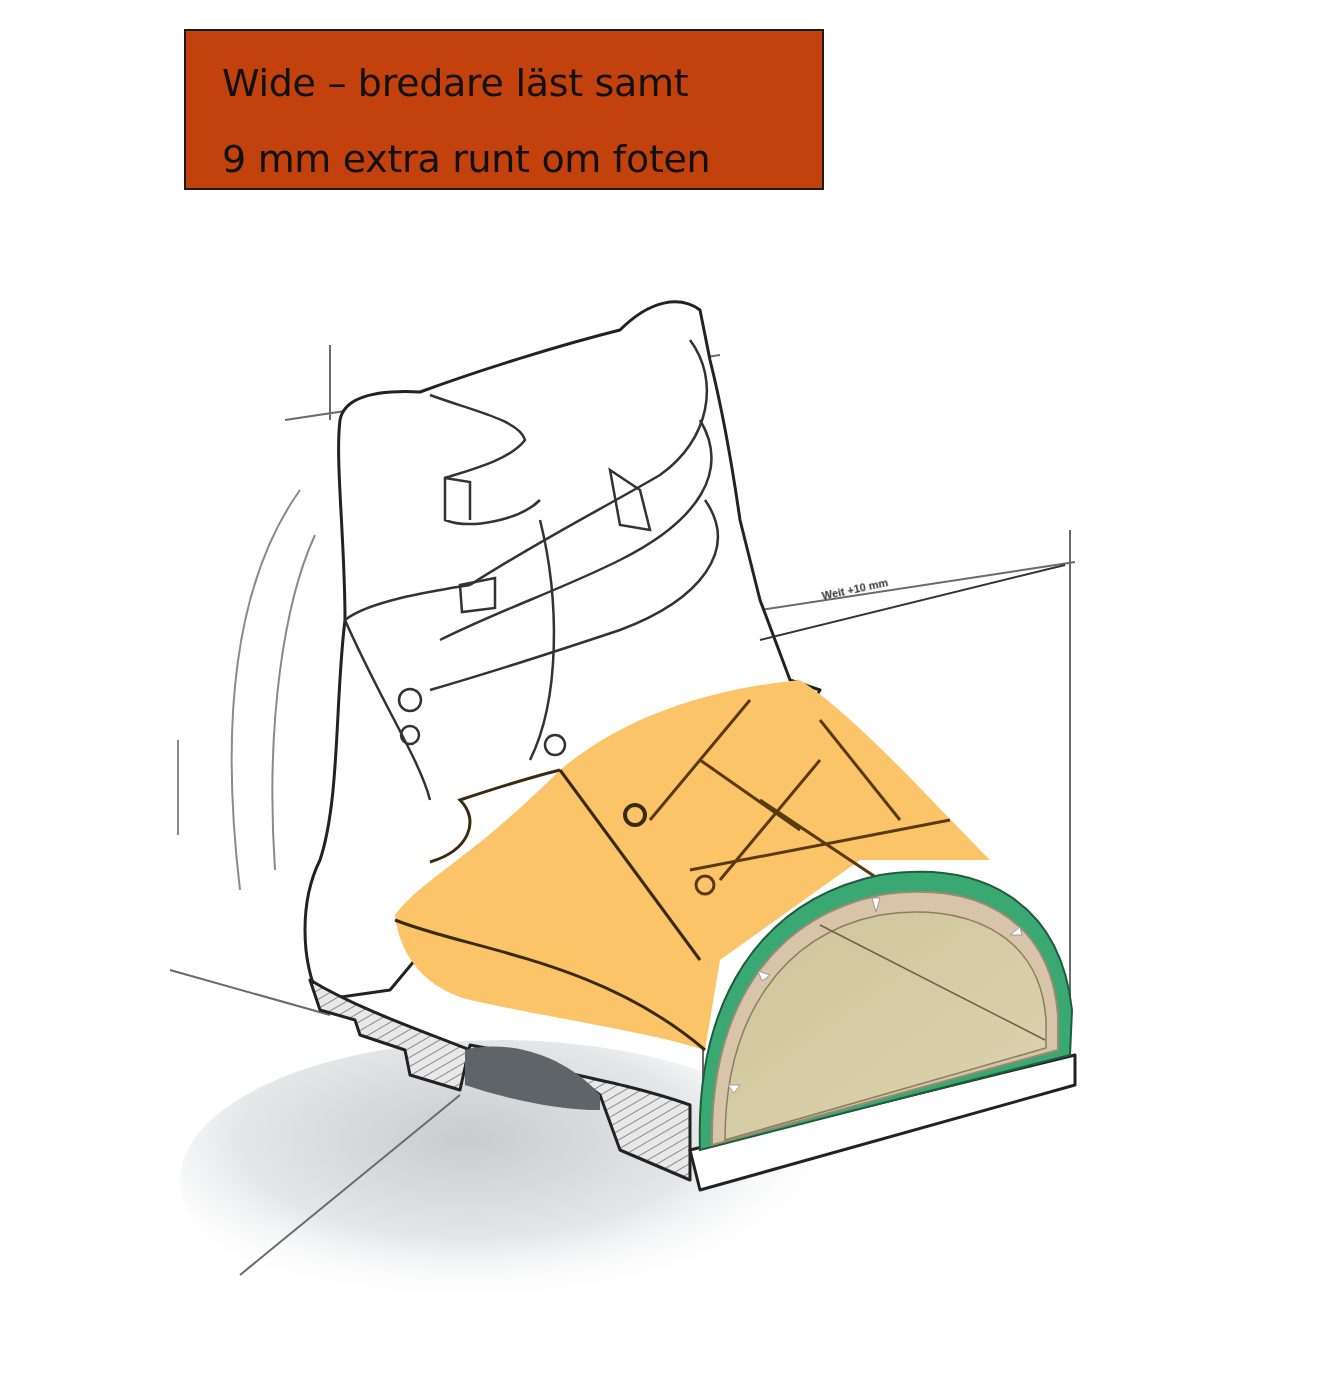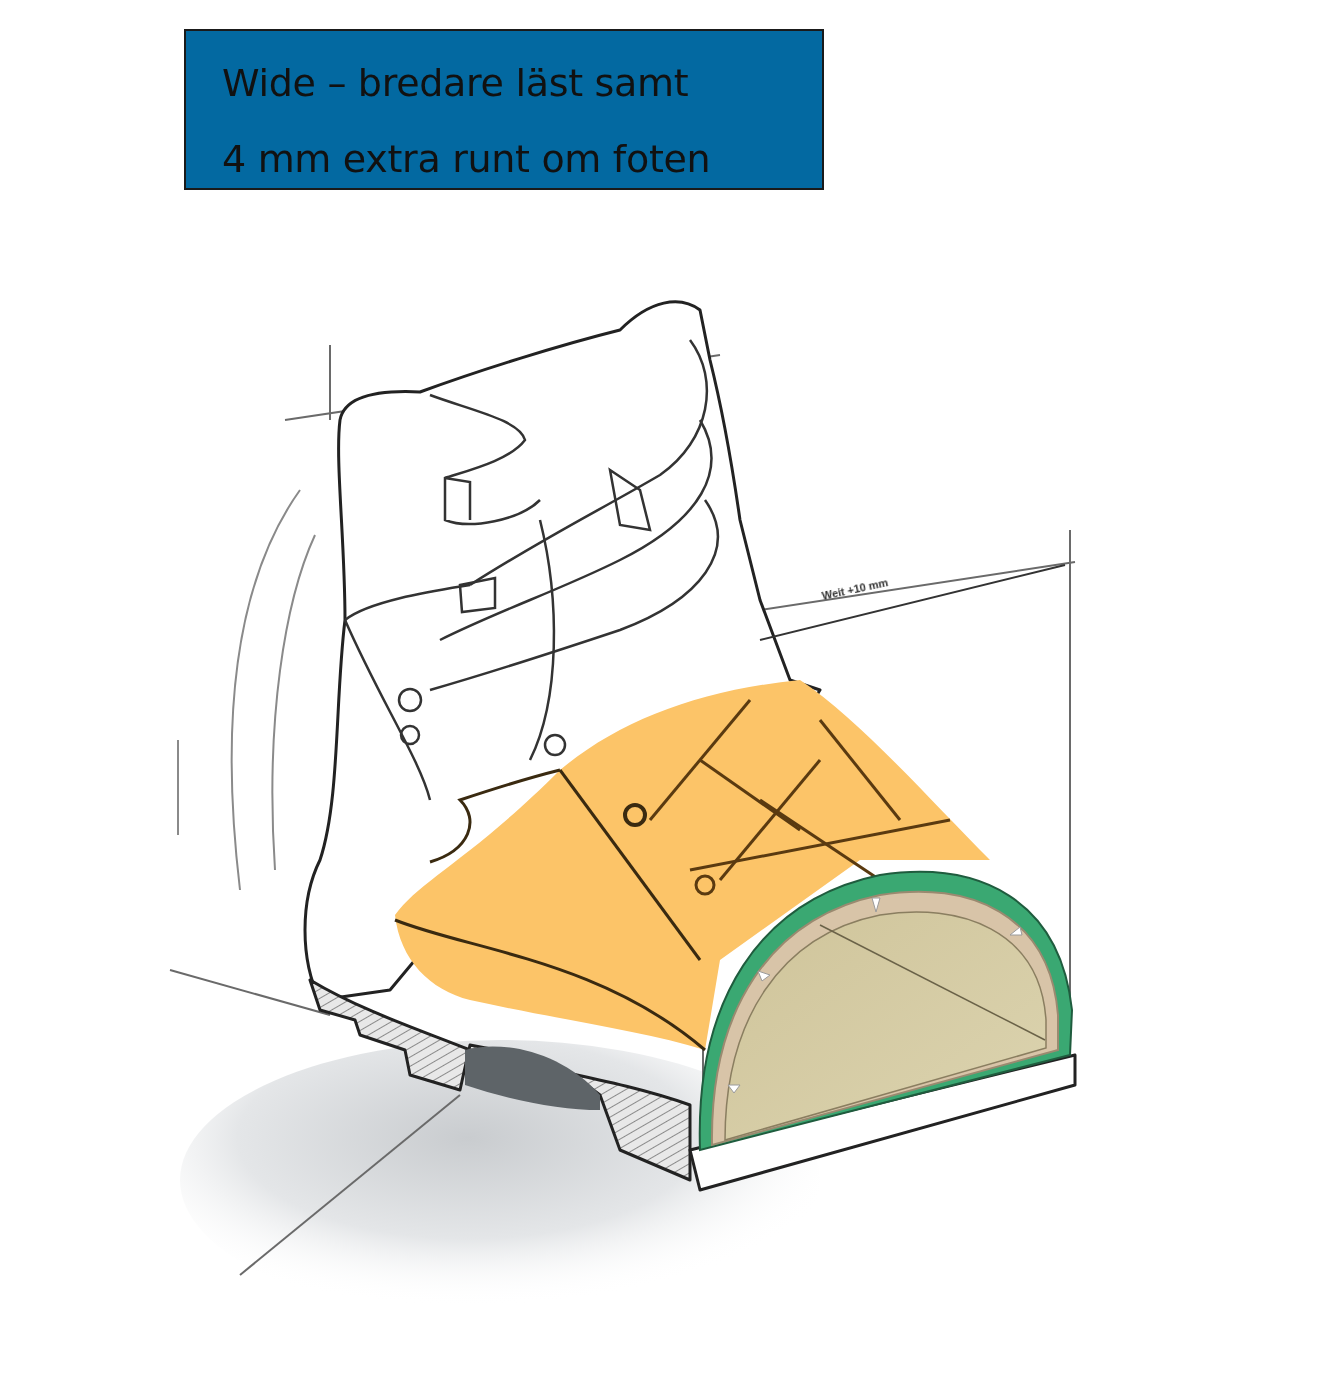--- a/index.html
+++ b/index.html
@@ -1,39 +1,39 @@
 <!DOCTYPE html>
 <html><head>
 <meta charset="utf-8">
 <style>
   html, body { margin: 0; padding: 0; background: #ffffff; }
   body { width: 1318px; height: 1400px; position: relative; overflow: hidden; font-family: "Liberation Sans", sans-serif; }
   .caption-box {
     position: absolute; left: 184px; top: 29px; width: 640px; height: 161px;
-    border: 2px solid #1a1a1a; box-sizing: border-box; background: #0369a1;
+    border: 2px solid #1a1a1a; box-sizing: border-box; background: #c2410c;
     padding: 26px 0 0 36px;
   }
   .caption-line {
     font-family: "DejaVu Sans", sans-serif; font-size: 38px; line-height: 72px;
     color: #111; white-space: nowrap; letter-spacing: -0.3px;
   }
   .caption-line:first-child { line-height: 52px; margin-bottom: 14px; }
   .illustration { position: absolute; left: 0; top: 0; width: 1318px; height: 1400px; }
   .dim-label {
     position: absolute; left: 822px; top: 590px; font-size: 11px; font-weight: bold;
     color: #333; transform: rotate(-12deg); transform-origin: left center; white-space: nowrap;
     font-family: "Liberation Sans", sans-serif; filter: blur(0.4px);
   }
 </style>
 </head>
 <body>
 
 <div class="caption-box">
   <div class="caption-line">Wide –  bredare läst samt</div>
-  <div class="caption-line">4 mm extra runt om foten</div>
+  <div class="caption-line">9 mm extra runt om foten</div>
 </div>
 
 <svg class="illustration" viewBox="0 0 1318 1400" xmlns="http://www.w3.org/2000/svg">
   <defs>
     <radialGradient id="floorShadow" cx="0.45" cy="0.35" r="0.6">
       <stop offset="0" stop-color="#c9cccf"></stop>
       <stop offset="0.6" stop-color="#e4e6e8"></stop>
       <stop offset="1" stop-color="#ffffff" stop-opacity="0"></stop>
     </radialGradient>
     <linearGradient id="interiorGrad" x1="0" y1="0" x2="1" y2="1">

